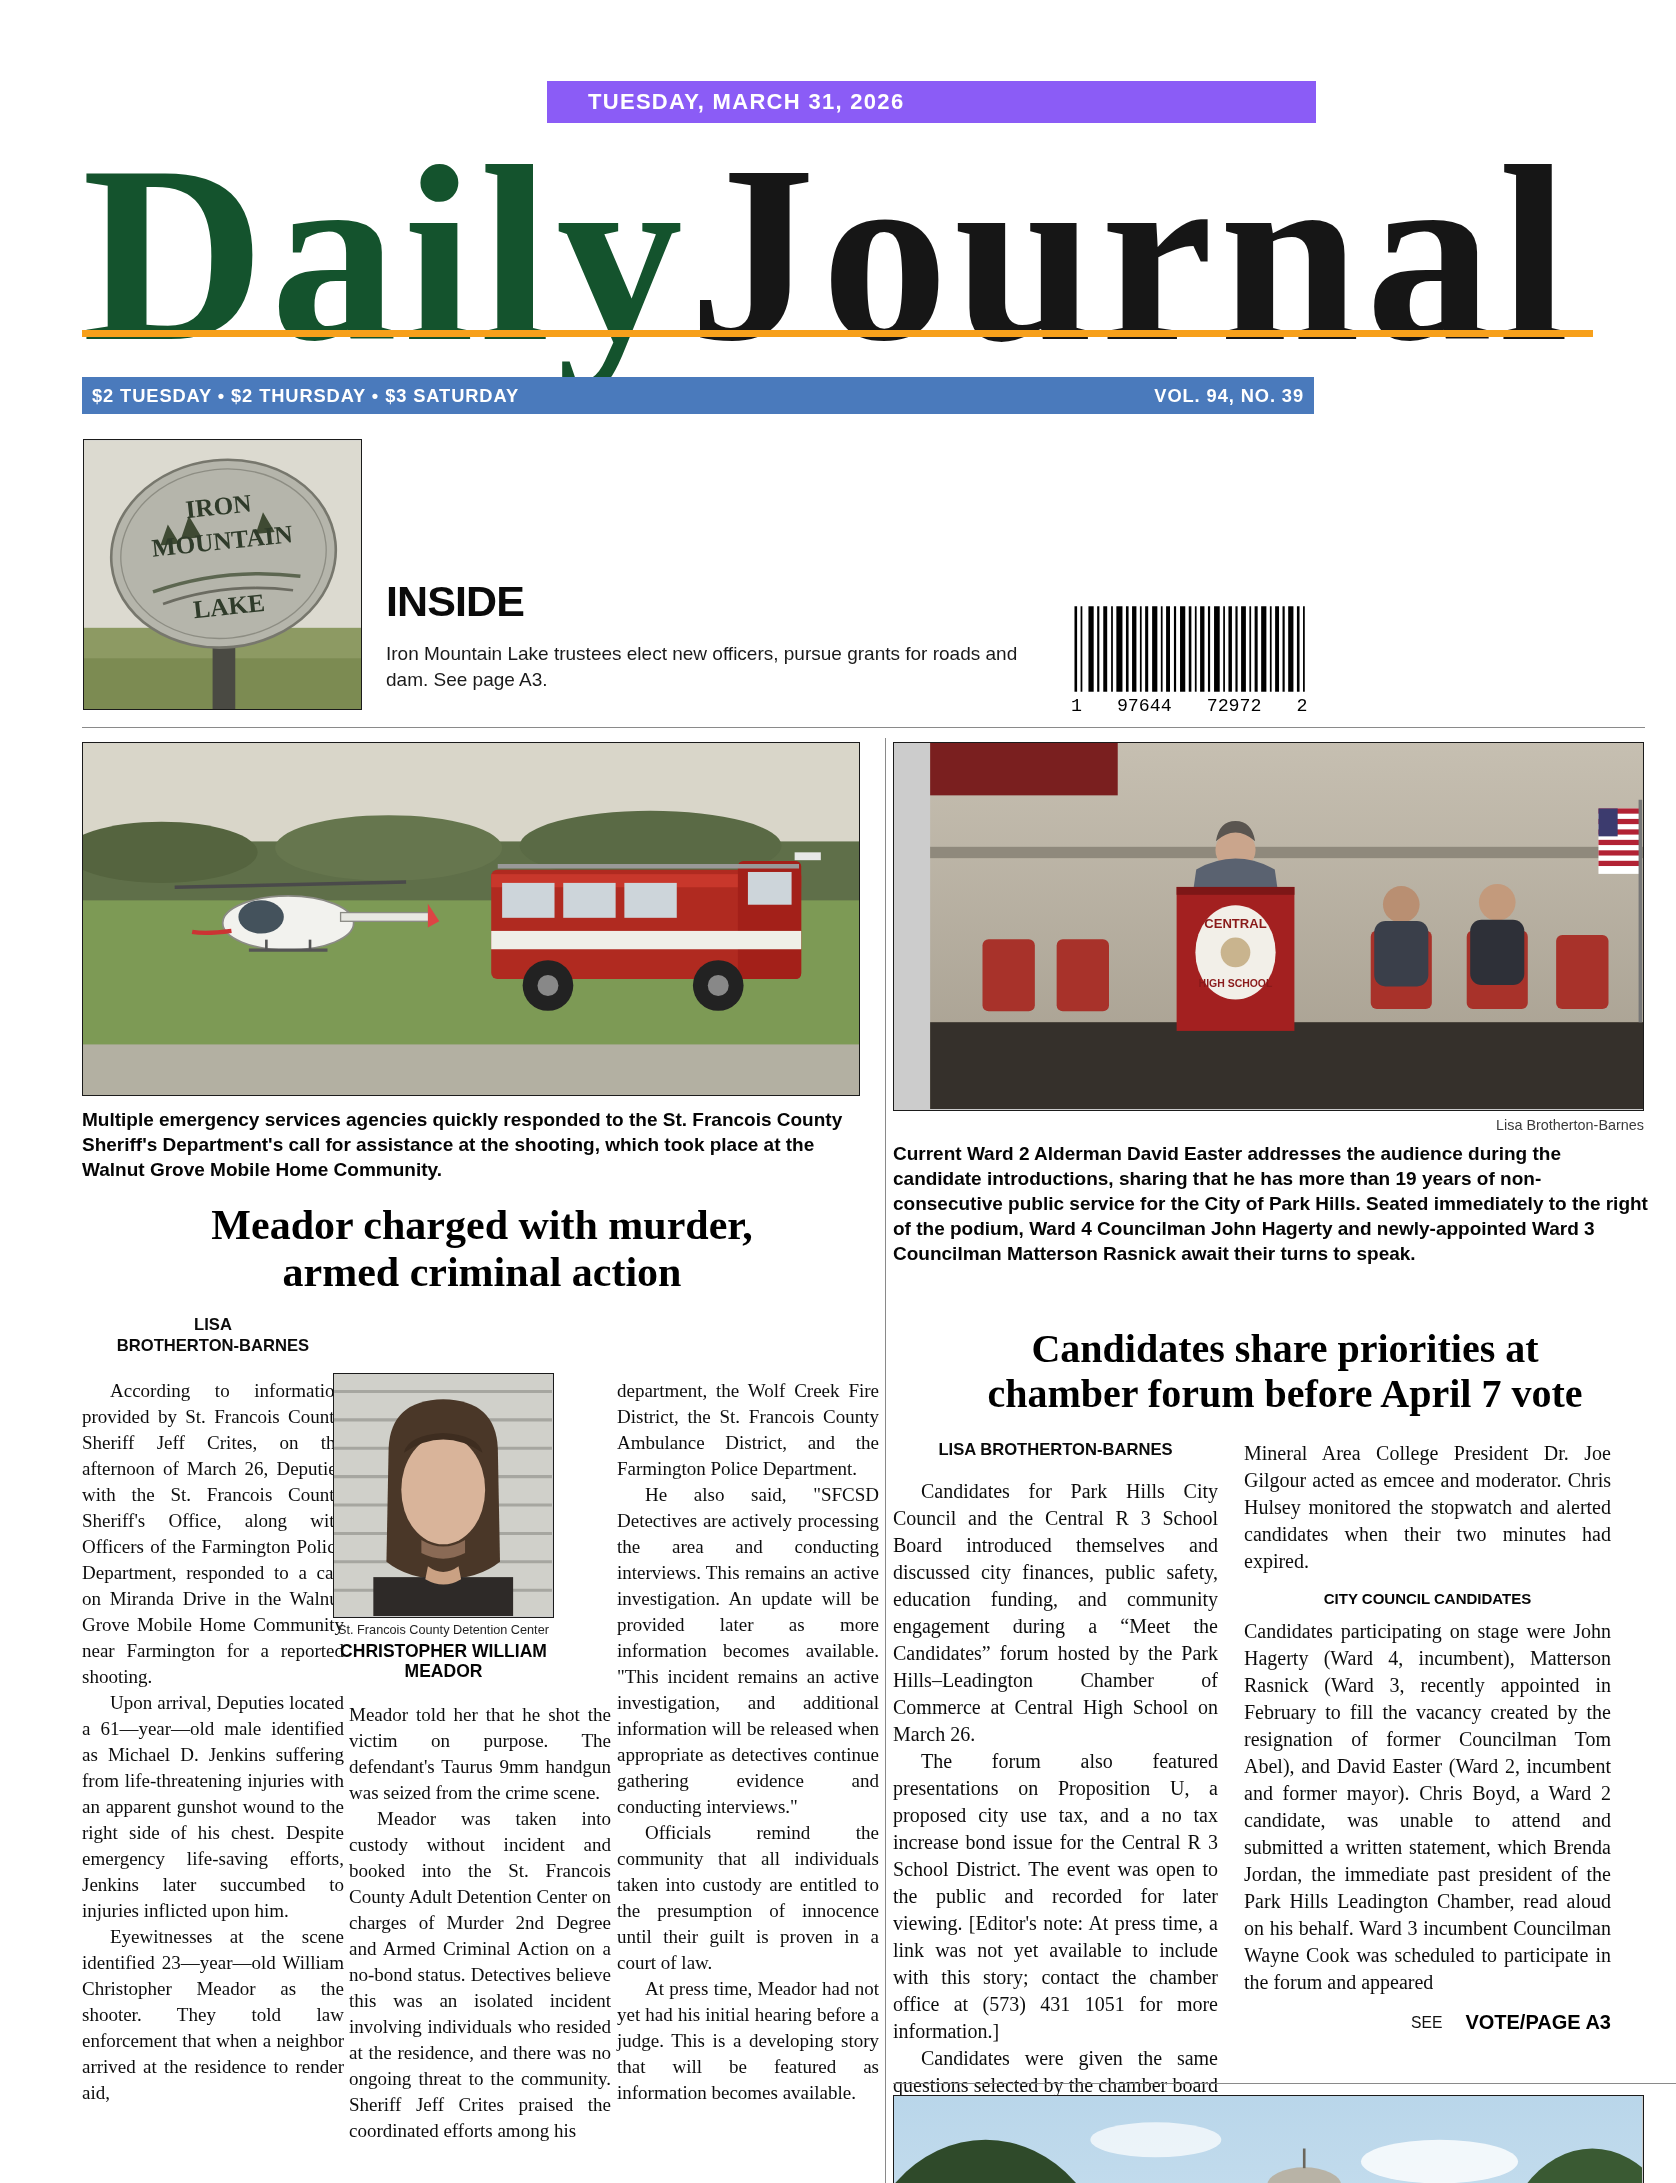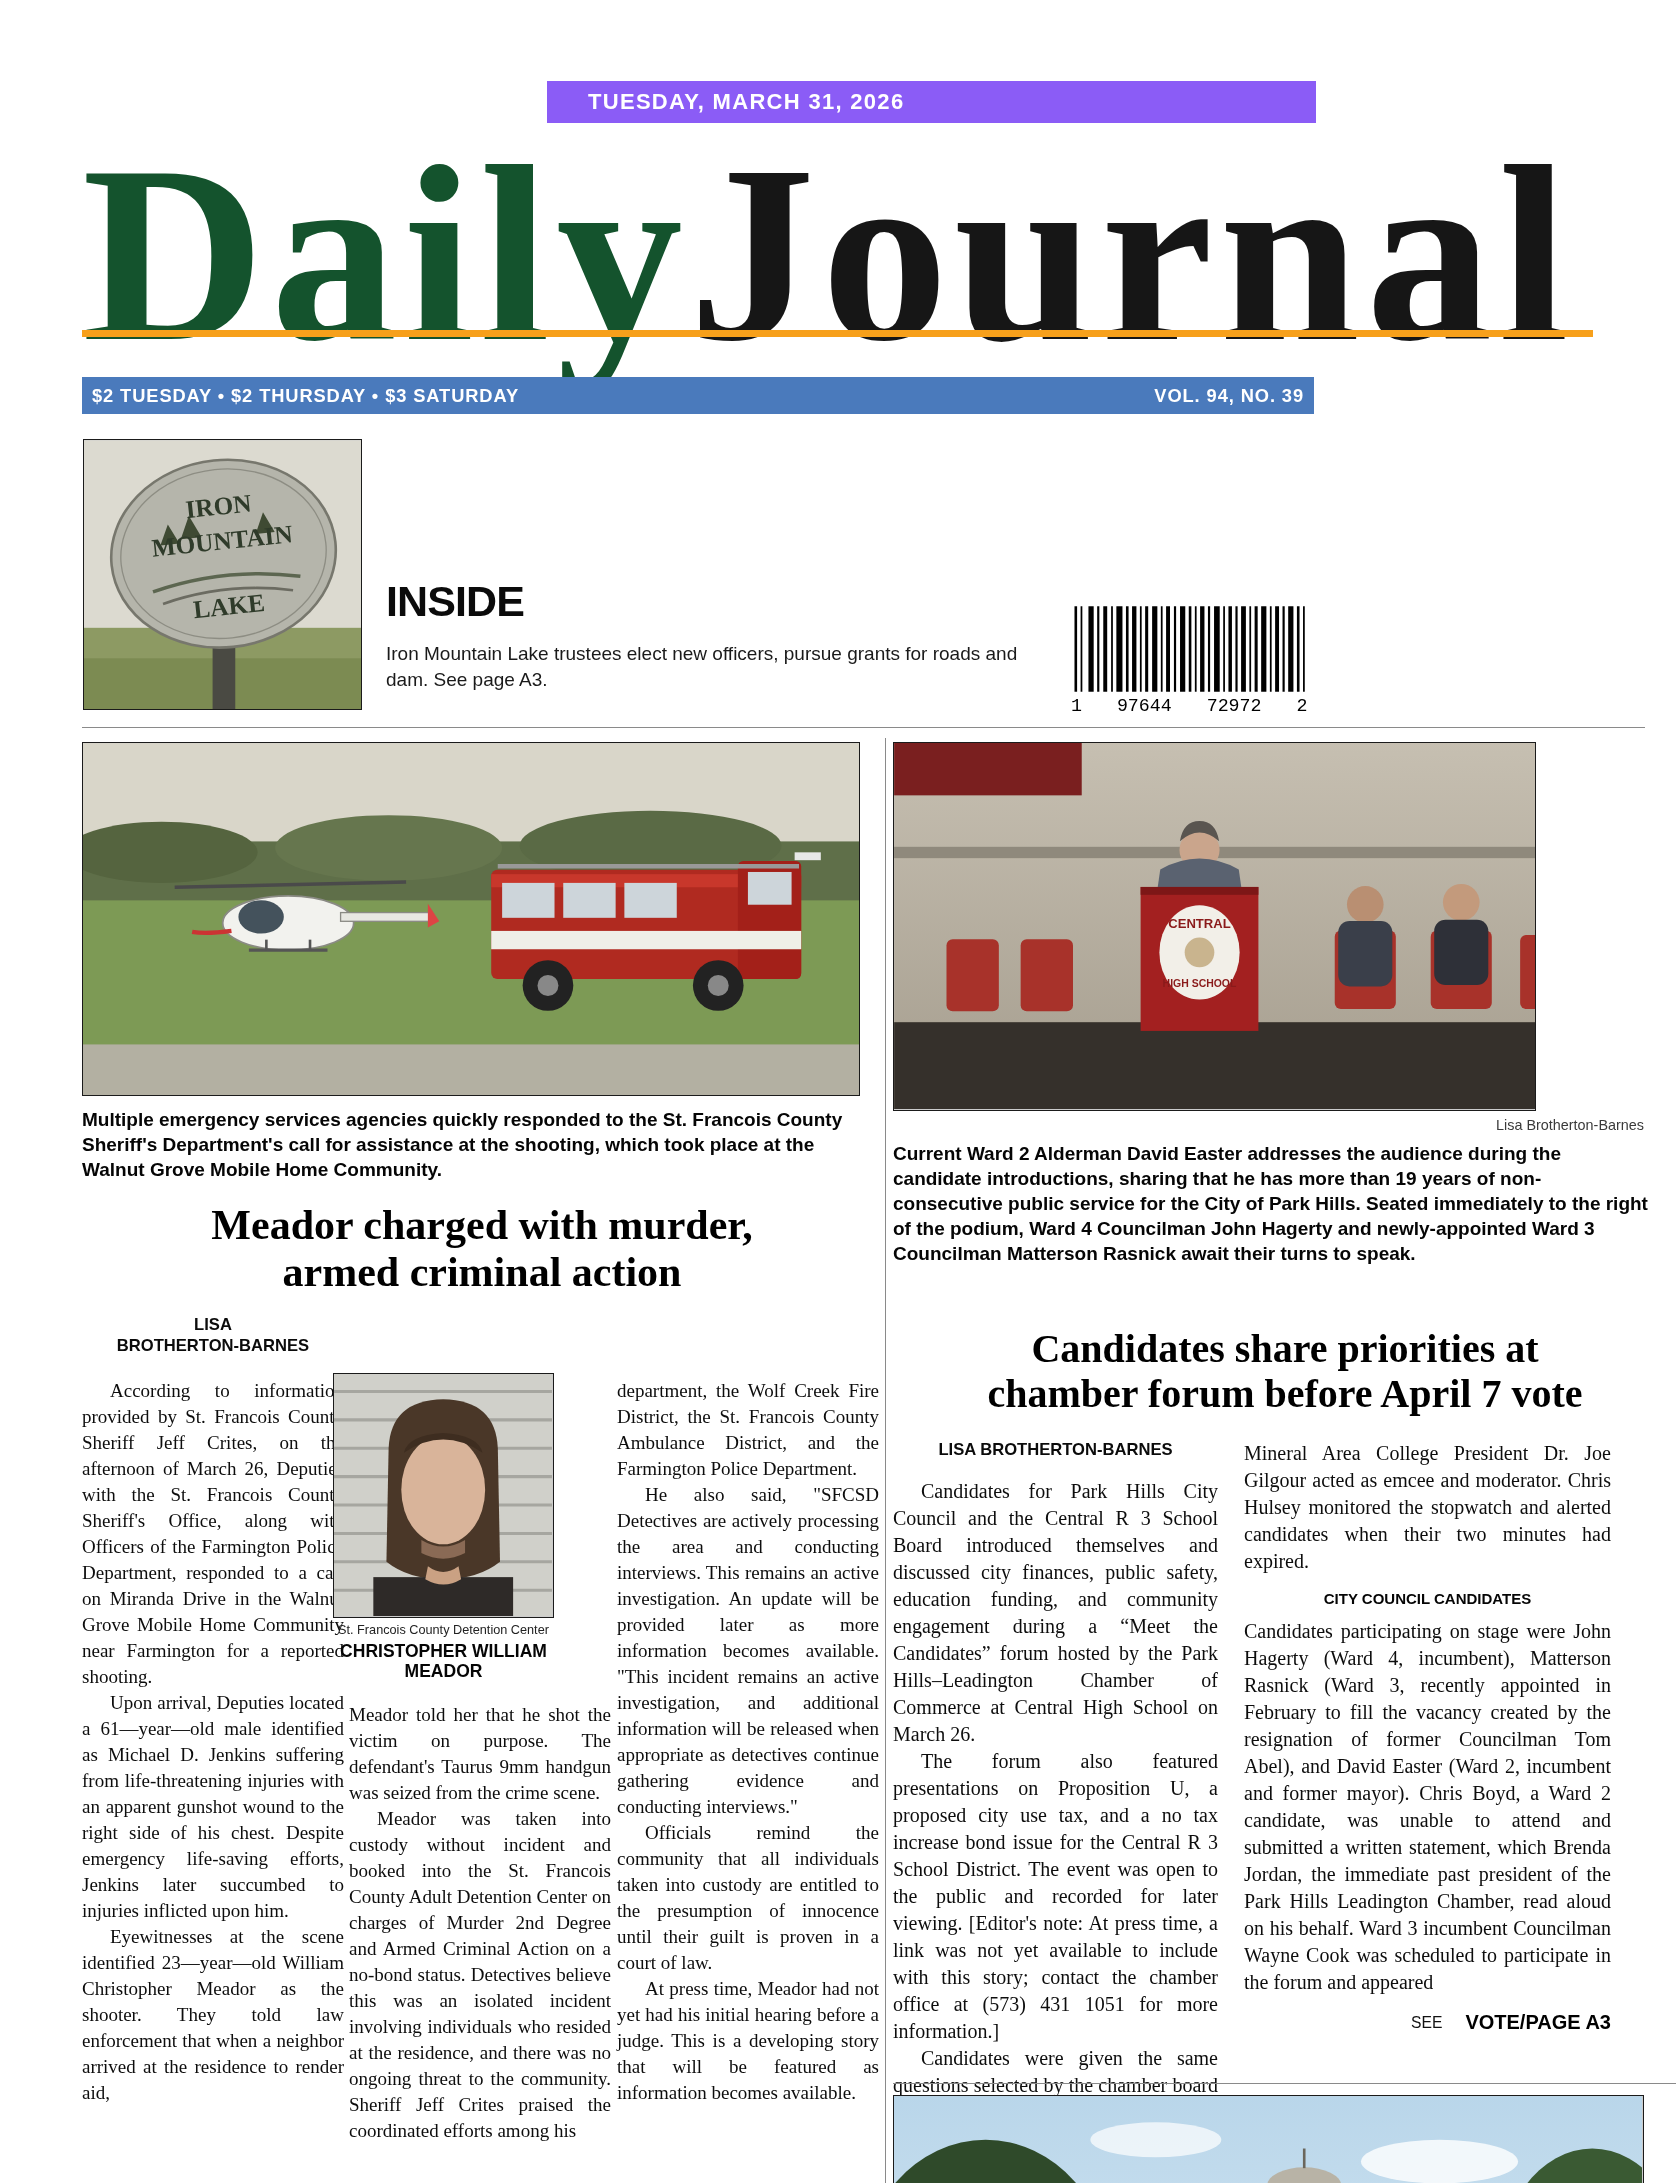--- a/index.html
+++ b/index.html
@@ -226,21 +226,21 @@
     <p>Meador was taken into custody without incident and booked into the St. Francois County Adult Detention Center on charges of Murder 2nd Degree and Armed Criminal Action on a no-bond status. Detectives believe this was an isolated incident involving individuals who resided at the residence, and there was no ongoing threat to the community. Sheriff Jeff Crites praised the coordinated efforts among his</p>
   </div>
 
 <div class="abs col cont" style="left:617px;top:1378px;width:262px;height:856px;">
     <p>department, the Wolf Creek Fire District, the St. Francois County Ambulance District, and the Farmington Police Department.</p>
     <p>He also said, "SFCSD Detectives are actively processing the area and conducting interviews. This remains an active investigation. An update will be provided later as more information becomes available. "This incident remains an active investigation, and additional information will be released when appropriate as detectives continue gathering evidence and conducting interviews."</p>
     <p>Officials remind the community that all individuals taken into custody are entitled to the presumption of innocence until their guilt is proven in a court of law.</p>
     <p>At press time, Meador had not yet had his initial hearing before a judge. This is a developing story that will be featured as information becomes available.</p>
   </div>
 
-<div class="abs photo" style="left:893px;top:742px;width:643px;height:369px;">
+<div class="abs photo" style="left:893px;top:742px;width:751px;height:369px;padding-left:36px;">
   <svg width="748" height="366" viewBox="0 0 1714 839">
     <defs>
       <linearGradient id="wall" x1="0" y1="0" x2="0" y2="1">
         <stop offset="0" stop-color="#c6bfb1"></stop>
           <stop offset="1" stop-color="#a59d8e"></stop>
       </linearGradient>
     </defs>
     <rect width="1714" height="839" fill="url(#wall)"></rect>
     <rect x="0" y="0" width="430" height="120" fill="#7a1f1f"></rect>
     <rect x="0" y="238" width="1714" height="26" fill="#8f897c"></rect>

